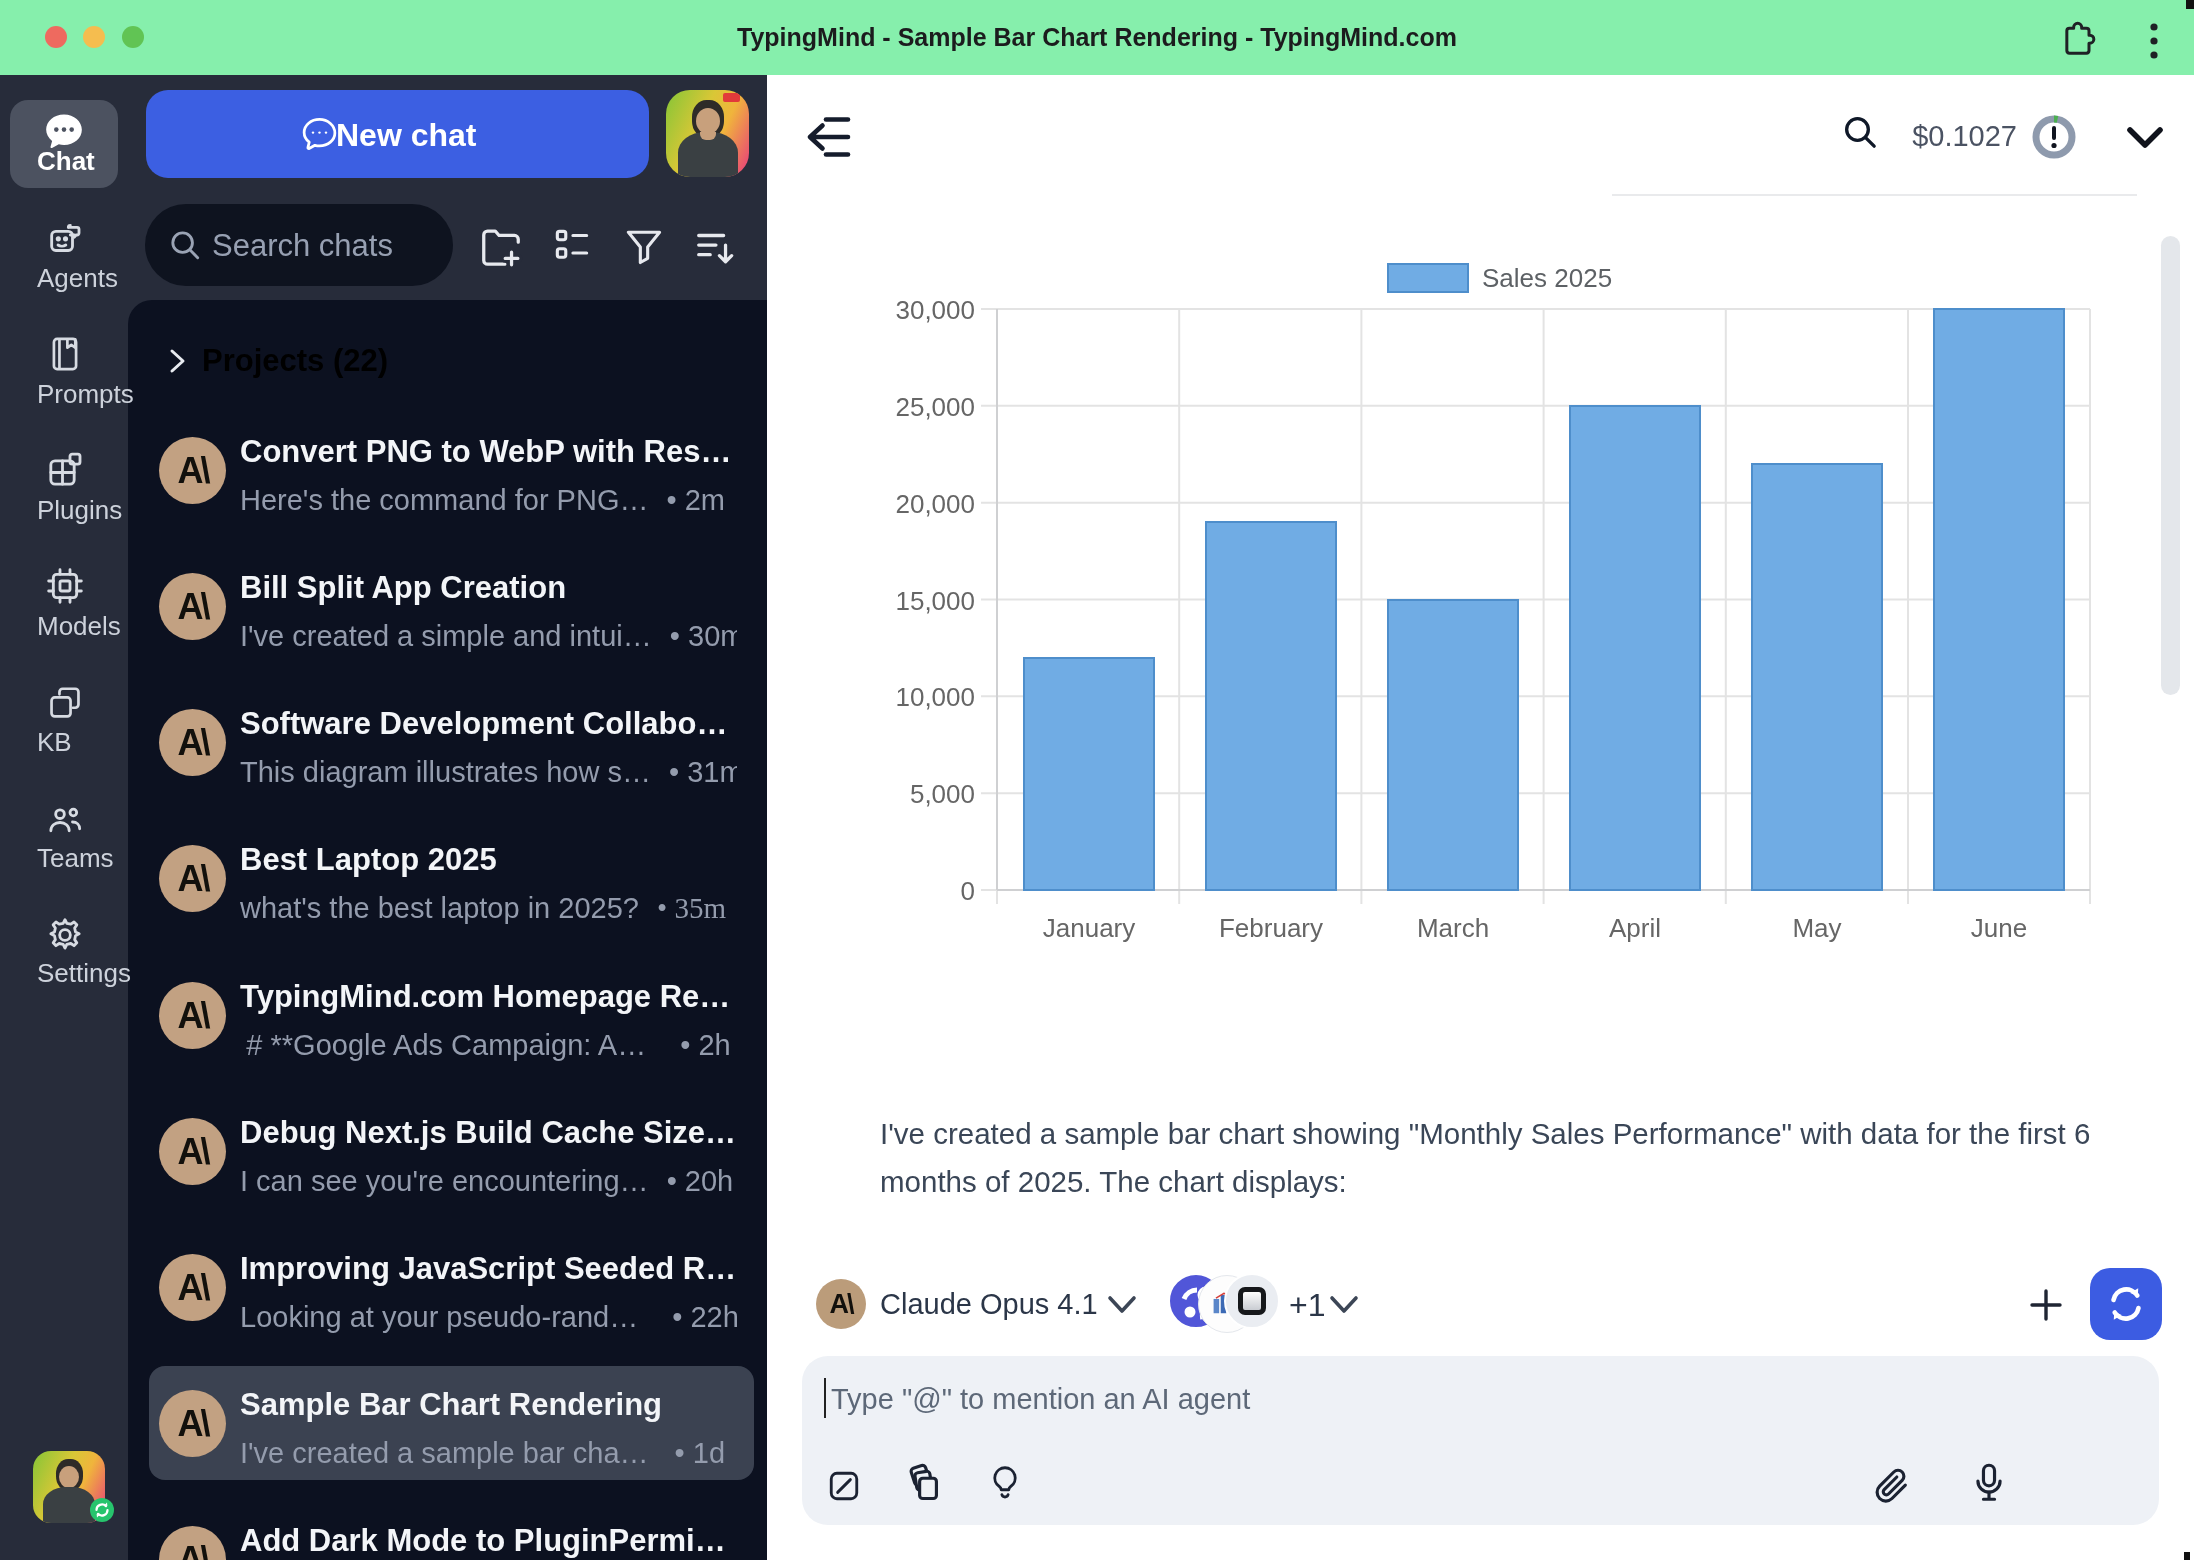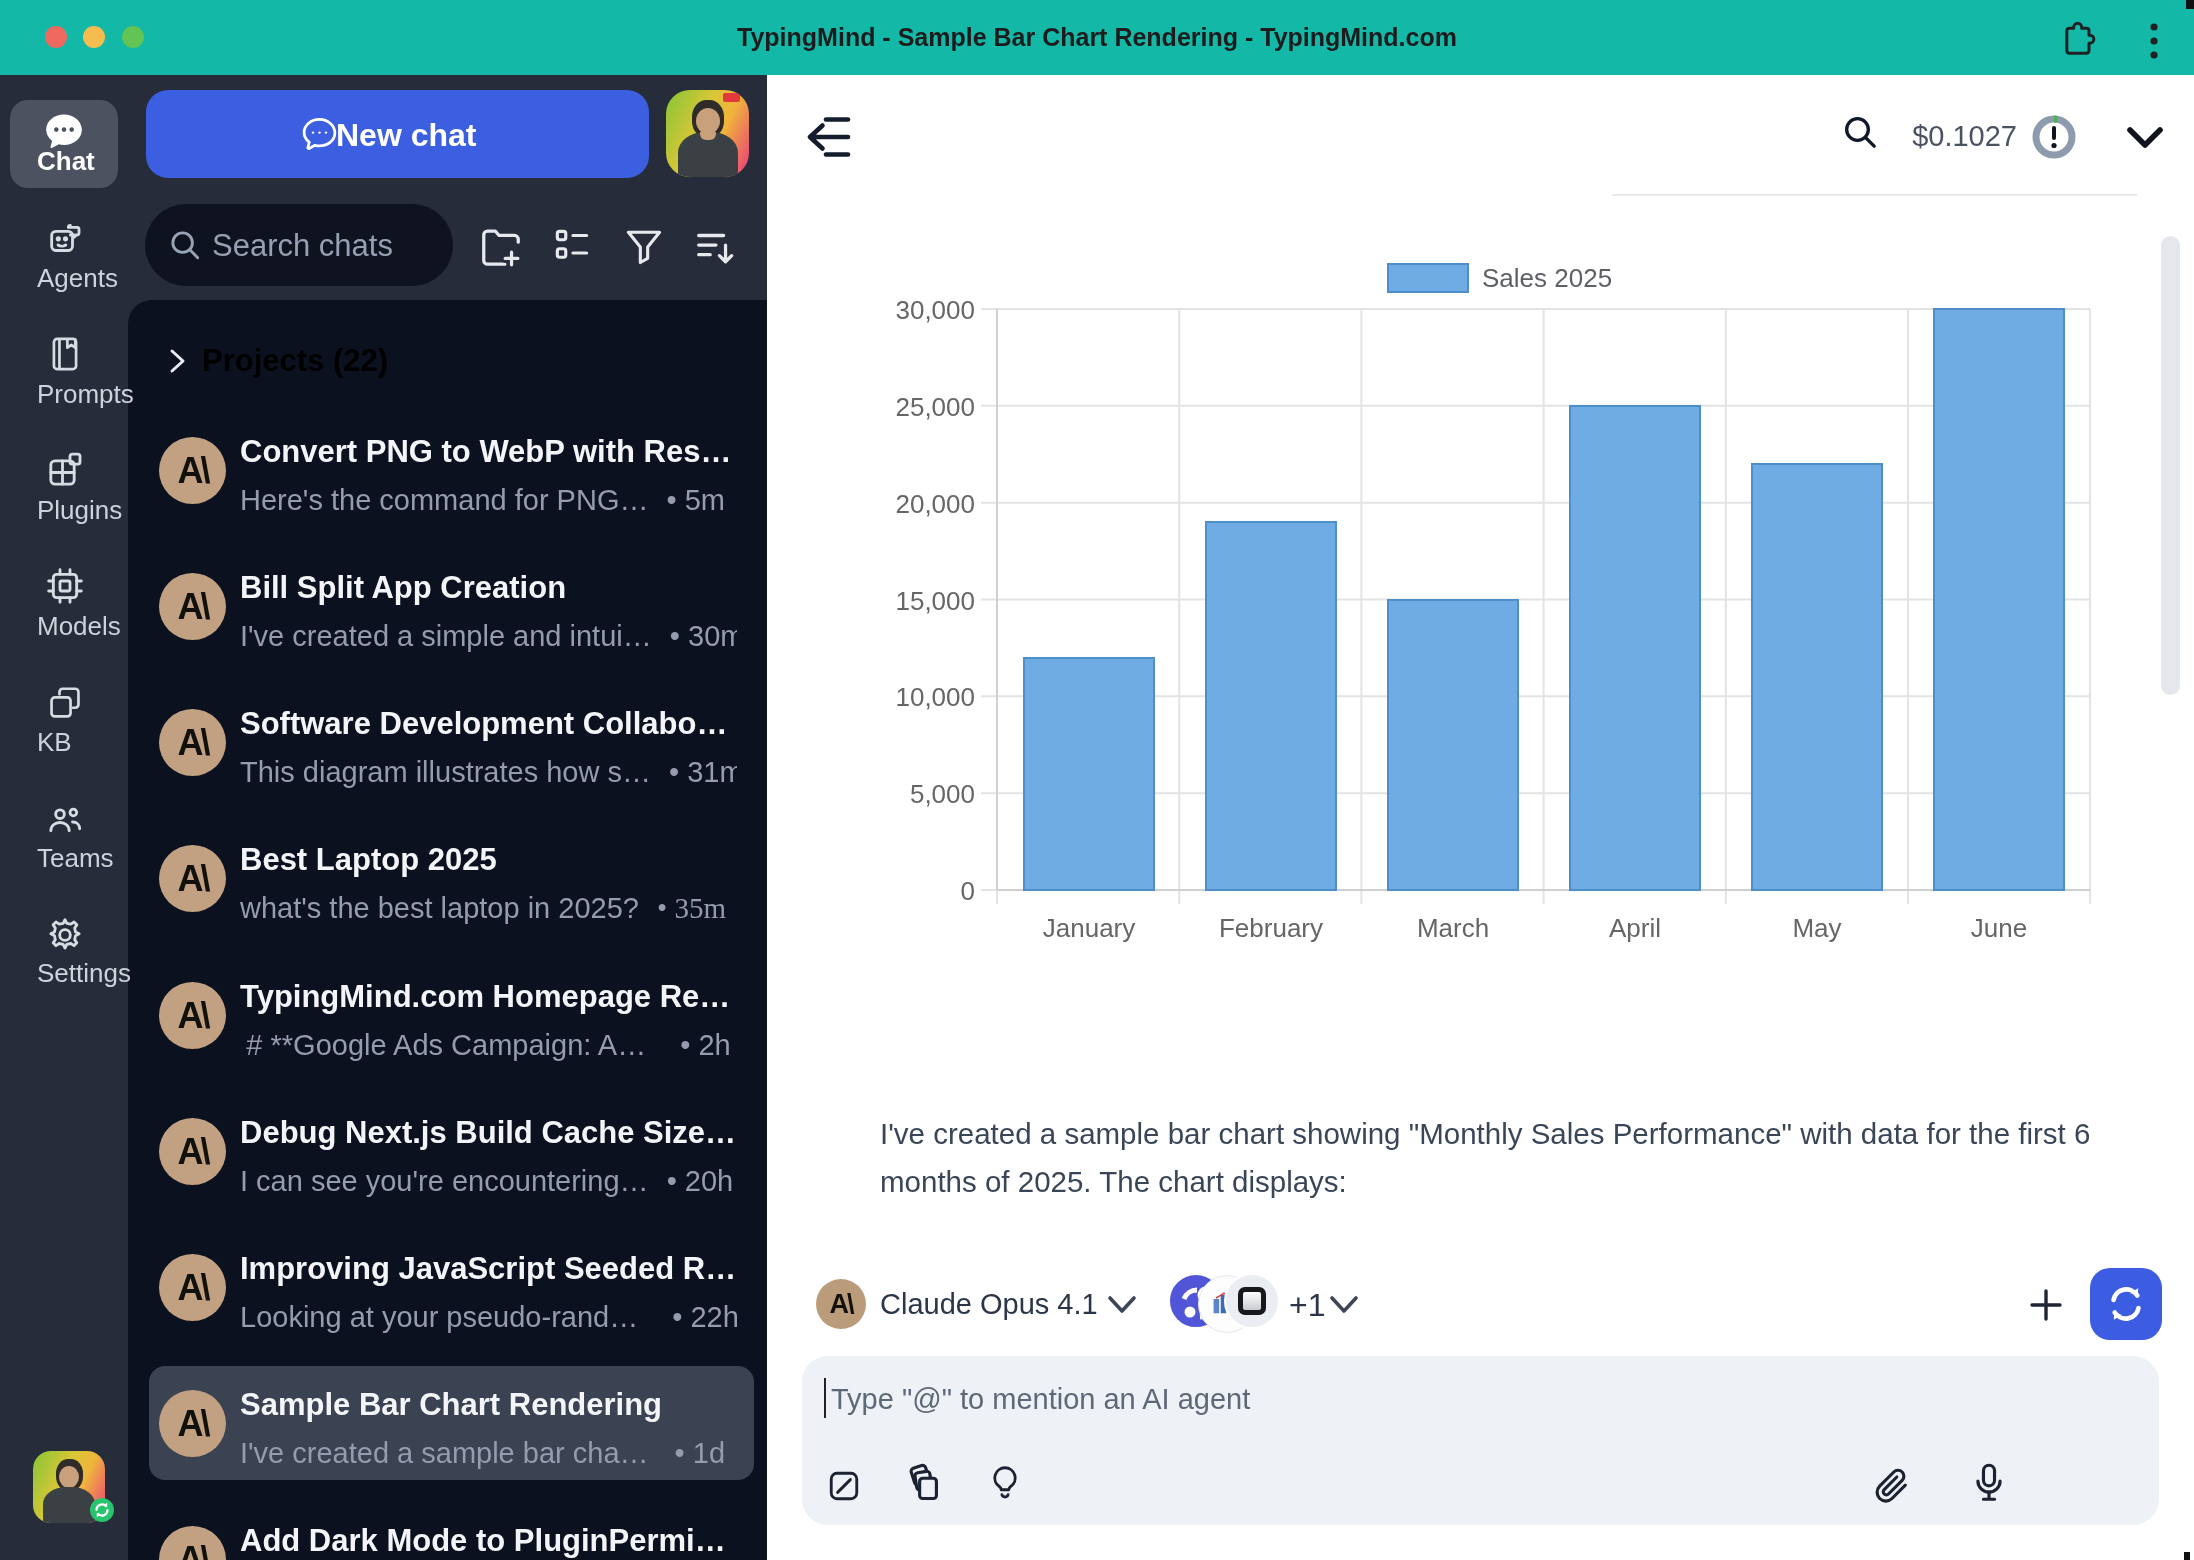--- a/index.html
+++ b/index.html
@@ -4,21 +4,21 @@
 <style>
   * { margin:0; padding:0; box-sizing:border-box; }
   html,body { width:2194px; height:1560px; overflow:hidden; background:#fff;
     font-family:"Liberation Sans", sans-serif; position:relative; }
   .abs { position:absolute; }
   svg { display:block; }
 </style>
 </head>
 <body>
 
-<div class="abs" style="left:0;top:0;width:2194px;height:75px;background:#14b8a6;">
+<div class="abs" style="left:0;top:0;width:2194px;height:75px;background:#86efac;">
   <div class="abs" style="left:45px;top:26px;width:22px;height:22px;border-radius:50%;background:#ee6a5f;"></div>
   <div class="abs" style="left:83px;top:26px;width:22px;height:22px;border-radius:50%;background:#f5bd4f;"></div>
   <div class="abs" style="left:122px;top:26px;width:22px;height:22px;border-radius:50%;background:#61c454;"></div>
   <div class="abs" style="left:0;top:23px;width:2194px;text-align:center;font-size:25px;font-weight:700;color:#1c1c1e;">TypingMind - Sample Bar Chart Rendering - TypingMind.com</div>
 
   <svg class="abs" style="left:2058px;top:18px;" width="40" height="40" viewBox="0 0 24 24" fill="none" stroke="#1f2125" stroke-width="1.8" stroke-linejoin="round">
     <path d="M5.3 19.5 V7.7 Q5.3 6.1 6.9 6.1 H9.4 V5.6 A2.4 2.4 0 0 1 14.2 5.6 V6.1 H17 Q18.6 6.1 18.6 7.7 V10.3 H19.1 A2.4 2.4 0 0 1 19.1 15.1 H18.6 V19.5 Q18.6 21.1 17 21.1 H6.9 Q5.3 21.1 5.3 19.5 Z"></path>
   </svg>
 
   <svg class="abs" style="left:2146px;top:20px;" width="16" height="44" viewBox="0 0 16 44">
@@ -166,21 +166,21 @@
   .csub { position:absolute; left:240px; width:497px; font-size:29px; color:#949cad; white-space:nowrap; overflow:hidden; }
 </style>
 <div id="chatlist">
   <svg class="abs" style="left:164px;top:346px;" width="26" height="30" viewBox="0 0 26 30" fill="none" stroke="#e8ebf0" stroke-width="3" stroke-linecap="round" stroke-linejoin="round">
       <path d="M8 5 L19 15 L8 25"></path>
     </svg>
   <div class="abs" style="left:202px;top:343px;font-size:31px;font-weight:700;color:#000000;">Projects (22)</div>
 
   <div class="av" style="top:437px;">A\</div>
   <div class="ctitle" style="top:434px;">Convert PNG to WebP with Res…</div>
-  <div class="csub" style="top:484px;">Here's the command for PNG… <span style="margin-left:10px;">• 5m</span></div>
+  <div class="csub" style="top:484px;">Here's the command for PNG… <span style="margin-left:10px;">• 2m</span></div>
 
   <div class="av" style="top:573px;">A\</div>
   <div class="ctitle" style="top:570px;">Bill Split App Creation</div>
   <div class="csub" style="top:620px;">I've created a simple and intui… <span style="margin-left:10px;">• 30m</span></div>
 
   <div class="av" style="top:709px;">A\</div>
   <div class="ctitle" style="top:706px;">Software Development Collabo…</div>
   <div class="csub" style="top:756px;">This diagram illustrates how s… <span style="margin-left:10px;">• 31m</span></div>
 
   <div class="av" style="top:845px;">A\</div>

